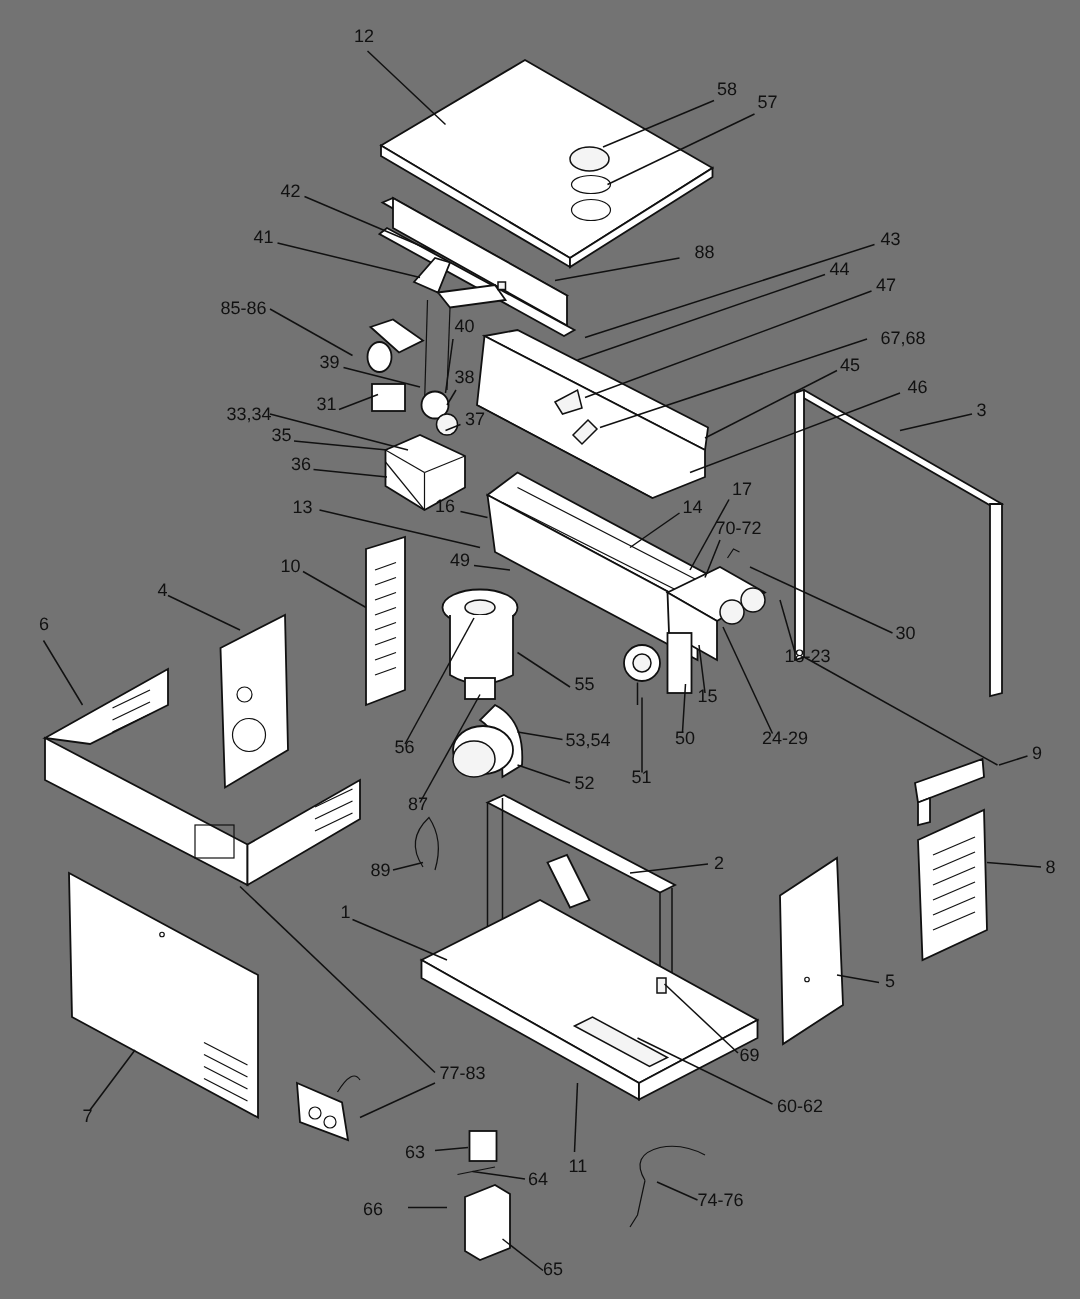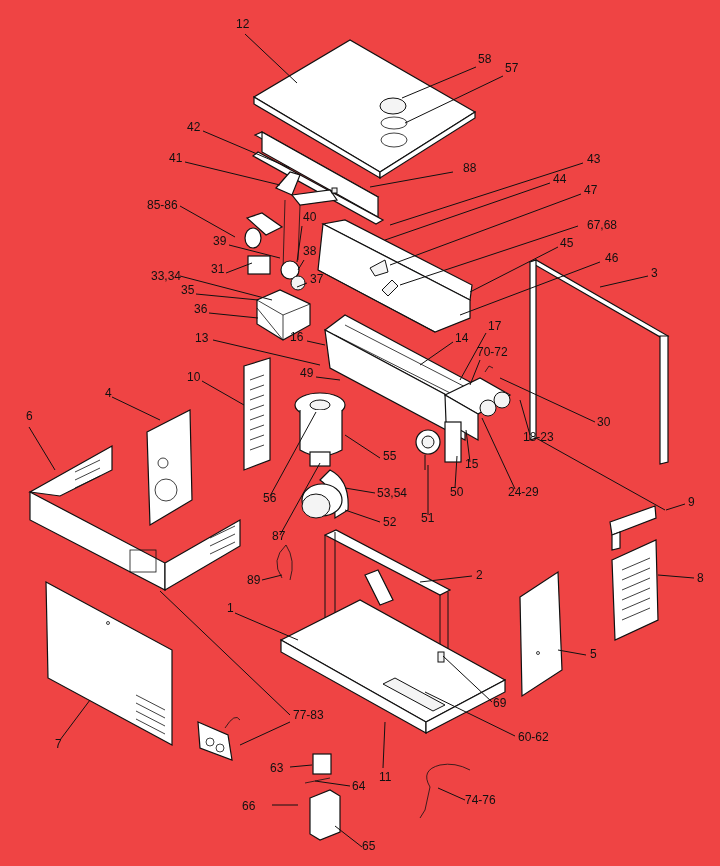--- a/index.html
+++ b/index.html
@@ -1,16 +1,16 @@
 <!DOCTYPE html>
 <html><head>
 <meta charset="utf-8">
 <style>
   html,body{margin:0;padding:0;background:#fff;}
-  #stage{position:relative;width:720px;height:866px;background:#ef4444;overflow:hidden;}
+  #stage{position:relative;width:720px;height:866px;background:#737373;overflow:hidden;}
   svg{position:absolute;left:0;top:0;}
   .ln{stroke:#111;stroke-width:1;fill:none;}
   .part{stroke:#111;stroke-width:1.2;fill:#fff;}
   .part2{stroke:#111;stroke-width:1;fill:#f4f4f4;}
   .thin{stroke:#111;stroke-width:0.8;fill:none;}
   .lbl{font-family:"Liberation Sans",sans-serif;font-size:12px;fill:#111;}
 </style>
 </head>
 <body>
 

